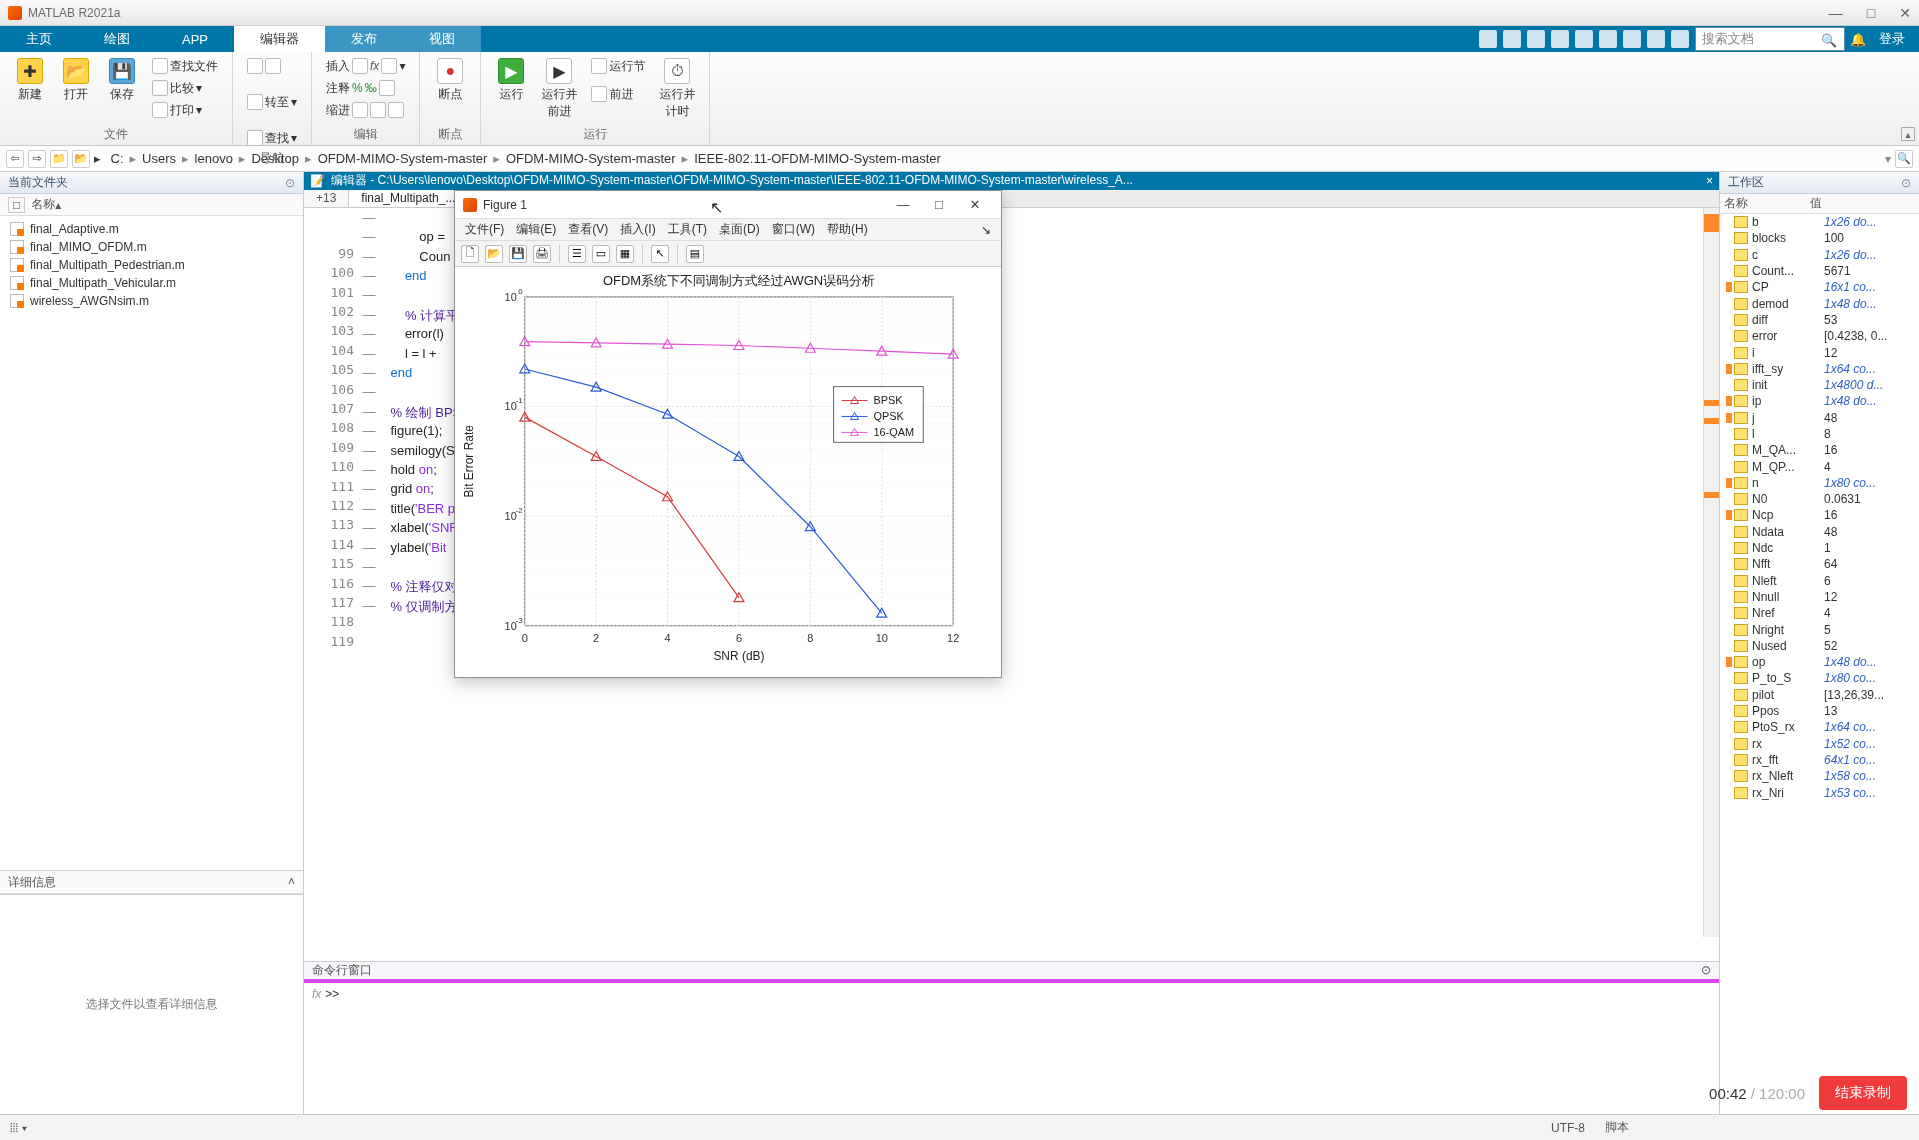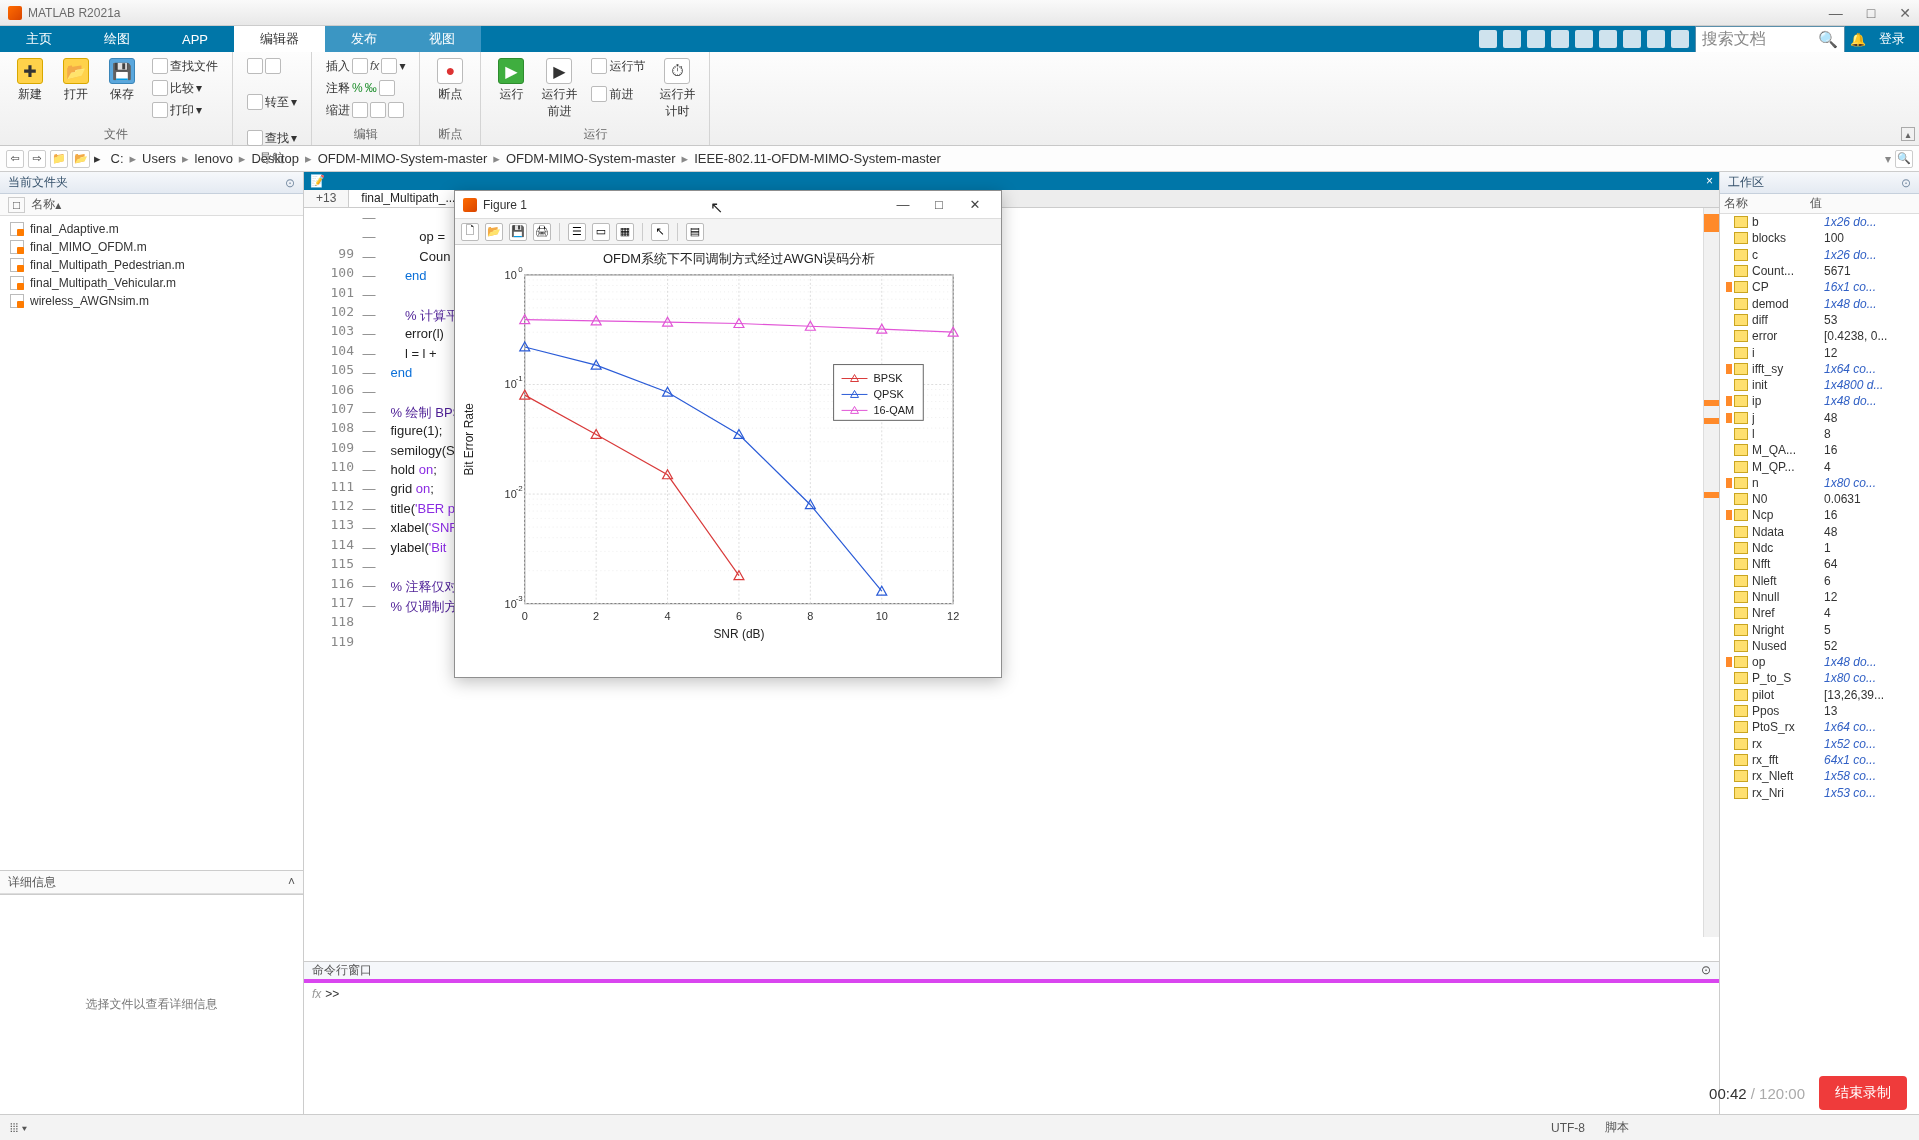--- a/index.html
+++ b/index.html
@@ -13,21 +13,21 @@
 .winbtn { cursor: pointer; }
 
 
 .maintabs { height: 26px; background: #0076a8; display: flex; align-items: stretch; color: #fff; font-size: 13px; }
 .maintab { padding: 0 26px; display: flex; align-items: center; cursor: pointer; }
 .maintab.active { background: #fff; color: #333; }
 .maintab.alt { background: #3b96c3; }
 .maintabs .spacer { flex: 1; }
 .maintabs .righticons { display: flex; align-items: center; gap: 6px; padding-right: 8px; }
 .smicon { width: 18px; height: 18px; background:#cfe3ee; border-radius:2px; display:inline-block; }
-.searchdocs { background:#fff; color:#888; font-size:16px; padding:2px 6px; width:150px; display:flex; align-items:center; justify-content:space-between; border:1px solid #5a8fab;}
+.searchdocs { background:#fff; color:#888; font-size:13px; padding:2px 6px; width:150px; display:flex; align-items:flex-end; justify-content:space-between; border:1px solid #5a8fab;}
 .bell { color:#fff; }
 .login { color:#fff; padding:0 6px; }
 
 
 .toolstrip { height: 94px; background: linear-gradient(#fdfdfd,#efefef); border-bottom: 1px solid #c8c8c8; display: flex; align-items: stretch; position:relative; }
 .toolgroup { border-right: 1px solid #d4d4d4; padding: 4px 10px 2px 10px; display: flex; flex-direction: column; align-items:center; justify-content:space-between;}
 .toolgroup .row { display:flex; gap:6px; align-items:flex-start; }
 .bigbtn { display:flex; flex-direction:column; align-items:center; gap:2px; padding:2px 4px; cursor:pointer; font-size:12px; color:#333; min-width:40px;}
 .bigbtn .ic { width:26px; height:26px; border:1px solid #bbb; border-radius:3px; background:#fff; display:flex; align-items:center; justify-content:center; font-size:16px; }
 .bigbtn .ic.green { background:#3fae3f; border-color:#2e8c2e; color:#fff; }
@@ -333,20 +333,21 @@
         <span class="dd">˄</span>
     </div>
     <div class="detailpane">
       <span>选择文件以查看详细信息</span>
     </div>
   </div>
 
   <div class="midcol">
     <div class="editorhdr">
       <span>📝</span>
+      <span style="overflow:hidden;text-overflow:ellipsis;white-space:nowrap;flex:1;">编辑器 - C:\Users\lenovo\Desktop\OFDM-MIMO-System-master\OFDM-MIMO-System-master\IEEE-802.11-OFDM-MIMO-System-master\wireless_A...</span>
       <span class="x">×</span>
     </div>
     <div class="tabrow">
       <div class="etab" style="min-width:40px;justify-content:center;">
           <span>+13</span>
         </div>
       <div class="etab active">
           <span>final_Multipath_...</span>
         </div>
       <div class="etab">
@@ -728,20 +729,31 @@
 </div>
 
 <div class="figwin">
   <div class="figtitle">
     <div class="flogo"></div>
     <div class="t">Figure 1</div>
     <div class="wb">—</div>
     <div class="wb">□</div>
     <div class="wb">✕</div>
   </div>
+  <div class="figmenu" id="figmenu">
+      <span>文件(F)</span>
+      <span>编辑(E)</span>
+      <span>查看(V)</span>
+      <span>插入(I)</span>
+      <span>工具(T)</span>
+      <span>桌面(D)</span>
+      <span>窗口(W)</span>
+      <span>帮助(H)</span>
+      <span class="arrow">↘</span>
+    </div>
   <div class="figtool">
     <div class="tb">🗋</div>
     <div class="tb">📂</div>
     <div class="tb">💾</div>
     <div class="tb">🖨</div>
     <div class="tdiv"></div>
     <div class="tb">☰</div>
     <div class="tb">▭</div>
     <div class="tb">▦</div>
     <div class="tdiv"></div>

